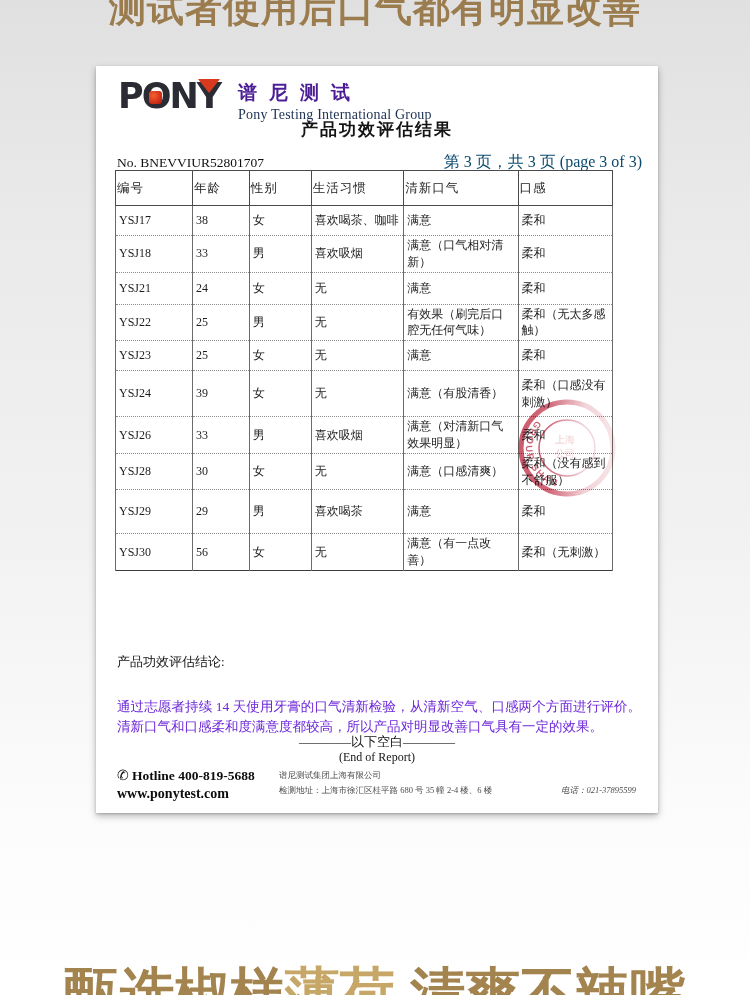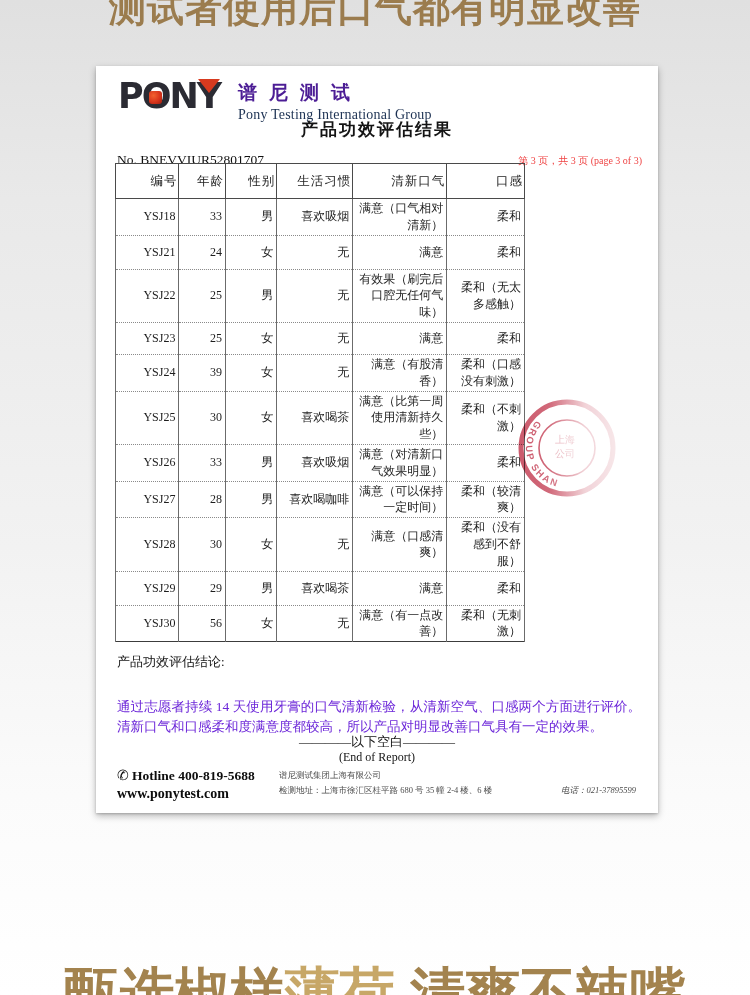--- a/index.html
+++ b/index.html
@@ -49,26 +49,26 @@
   }
   .logo-en{font-size:14px;color:#1c3152;margin-top:1px;letter-spacing:0.2px;text-align:right;}
   
   .doc-title{
     position:absolute;top:52px;left:0;width:100%;text-align:center;
     font-family:"Liberation Sans","DejaVu Sans",sans-serif;
     font-size:17px;font-weight:bold;color:#141414;letter-spacing:2px;
   }
   .meta-row{position:absolute;top:86px;left:21px;right:16px;display:flex;justify-content:space-between;align-items:baseline;gap:24px;}
   .report-no{font-size:13.5px;color:#101010;}
-  .page-info{font-size:10px;color:#ef4444;}
+  .page-info{font-size:16px;color:#0c4a6e;}
   
   .report-table{
-    position:absolute;left:19px;top:97px;width:410px;
+    position:absolute;left:19px;top:104px;width:498px;
     border-collapse:collapse;table-layout:fixed;
-    font-size:12px;color:#1d1d1d;text-align:right;
+    font-size:12px;color:#1d1d1d;text-align:left;
   }
   .report-table th{
     border:1px solid #4a4a4a;font-weight:normal;height:32px;font-size:12.5px;letter-spacing:1px;
   }
   .report-table td{
     border-left:1px solid #6b6b6b;border-right:1px solid #6b6b6b;
     border-bottom:1px dotted #8a8a8a;
     padding:1px 3px;line-height:1.4;
   }
   .report-table{border:1.5px solid #3c3c3c;}
@@ -146,20 +146,28 @@
           <th>编号</th>
           <th>年龄</th>
           <th>性别</th>
           <th>生活习惯</th>
           <th>清新口气</th>
           <th>口感</th>
         </tr>
     </thead>
     <tbody>
         <tr>
+          <td>YSJ17</td>
+          <td>38</td>
+          <td>女</td>
+          <td>喜欢喝茶、咖啡</td>
+          <td>满意</td>
+          <td>柔和</td>
+        </tr>
+        <tr>
           <td>YSJ18</td>
           <td>33</td>
           <td>男</td>
           <td>喜欢吸烟</td>
           <td>满意（口气相对清新）</td>
           <td>柔和</td>
         </tr>
         <tr>
           <td>YSJ21</td>
           <td>24</td>
@@ -186,42 +194,26 @@
         </tr>
         <tr>
           <td>YSJ24</td>
           <td>39</td>
           <td>女</td>
           <td>无</td>
           <td>满意（有股清香）</td>
           <td>柔和（口感没有刺激）</td>
         </tr>
         <tr>
-          <td>YSJ25</td>
-          <td>30</td>
-          <td>女</td>
-          <td>喜欢喝茶</td>
-          <td>满意（比第一周使用清新持久些）</td>
-          <td>柔和（不刺激）</td>
-        </tr>
-        <tr>
           <td>YSJ26</td>
           <td>33</td>
           <td>男</td>
           <td>喜欢吸烟</td>
           <td>满意（对清新口气效果明显）</td>
           <td>柔和</td>
-        </tr>
-        <tr>
-          <td>YSJ27</td>
-          <td>28</td>
-          <td>男</td>
-          <td>喜欢喝咖啡</td>
-          <td>满意（可以保持一定时间）</td>
-          <td>柔和（较清爽）</td>
         </tr>
         <tr>
           <td>YSJ28</td>
           <td>30</td>
           <td>女</td>
           <td>无</td>
           <td>满意（口感清爽）</td>
           <td>柔和（没有感到不舒服）</td>
         </tr>
         <tr>

